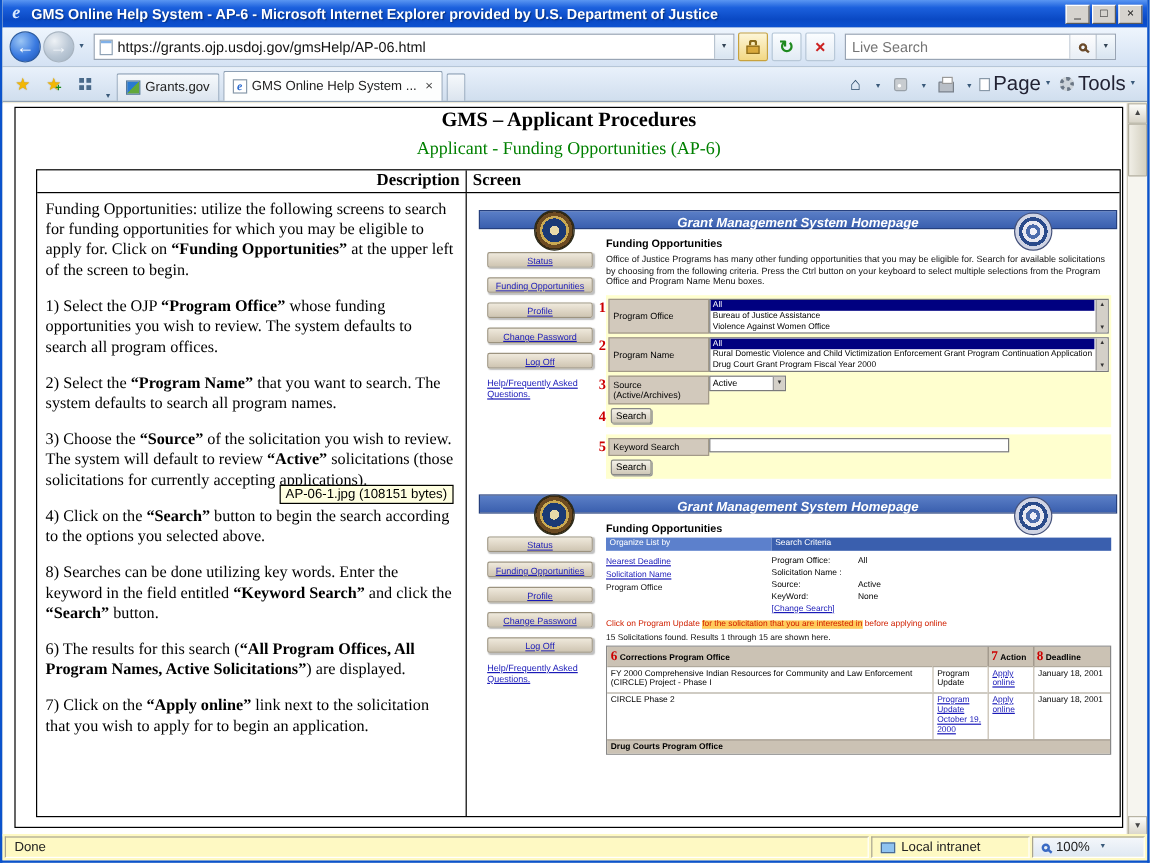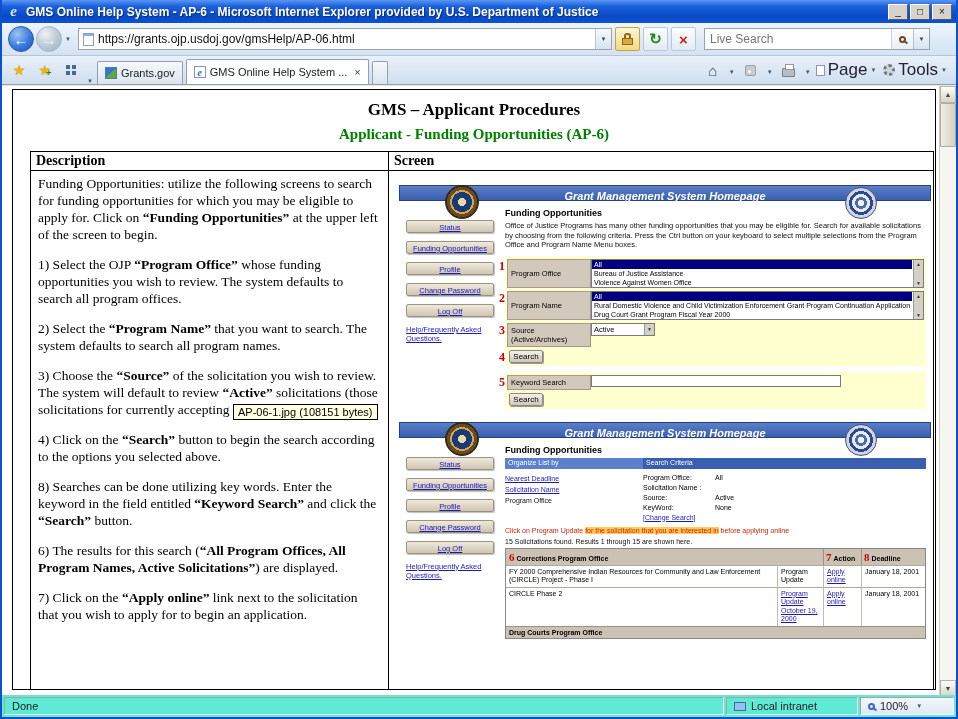--- a/index.html
+++ b/index.html
@@ -72,26 +72,26 @@
   .print-ico { width:13px; height:9px; background:#b8bec6; border:1px solid #78808a; border-radius:1px 1px 0 0; position:relative; margin-top:4px; }
   .print-ico::before { content:""; position:absolute; top:-5px; left:2px; width:7px; height:4px; background:#fff; border:1px solid #999; }
   .pageico { width:9px; height:11px; background:#fff; border:1px solid #8898a8; margin-right:3px; }
   .gear-ico { width:12px; height:12px; border:3px dotted #6a7684; border-radius:50%; background:#cdd4da; margin-right:3px; }
   .tb-label { font-size:17px; color:#223; }
 
   
   .content { position:absolute; top:86px; left:0; width:937px; height:611px; background:#fff; overflow:hidden; }
   .page-frame { position:absolute; left:10px; top:3px; width:924px; height:601px; border:1px solid #000;
     overflow:hidden; font-family:"Liberation Serif",serif; }
-  .page-title { text-align:center; font-size:17px; font-weight:bold; margin-top:10px; }
-  .page-subtitle { text-align:center; font-size:15px; font-weight:bold; color:#008000; margin-top:6px; }
+  .page-title { text-align:center; font-size:17px; font-weight:bold; }
+  .page-subtitle { text-align:center; font-size:15px; font-weight:normal; color:#008000; margin-top:6px; }
   .help-table { margin:8px 0 0 17px; width:904px; height:540px; border:1px solid #000; display:grid;
     grid-template-columns:358px 1fr; grid-template-rows:19px 1fr; }
   .th { font-weight:bold; font-size:14px; padding:1px 5px; border-bottom:1px solid #000; }
-  .th-desc { border-right:1px solid #000; }
+  .th-desc { border-right:1px solid #000;text-align:right; }
   .td-desc { border-right:1px solid #000; padding:4px 7px 0 7px; font-size:13.5px; line-height:17px; overflow:hidden; }
   .dp { margin:0 0 13px 0; }
   .td-screen { padding:1px 0 0 8px; overflow:hidden; font-family:"Liberation Sans",sans-serif; }
   .img-tooltip { position:absolute; left:231px; top:318px; background:#ffffe1; border:1px solid #000;
     font:11px "Liberation Sans",sans-serif; padding:1px 4px; white-space:nowrap; z-index:40; }
 
   
   .shot { width:536px; position:relative; }
   .shot1 { margin-bottom:8px; }
   .gms-header { margin:13px 2px 0 2px; height:16px; line-height:20px; background:linear-gradient(#5b7fc7,#3a5fae);
@@ -160,21 +160,21 @@
 
   
   .vscroll { position:absolute; top:86px; right:0; width:17px; height:611px; background:#f6f5ef; border-left:1px solid #d0cdc0; }
   .sb-btn { width:100%; height:17px; background:linear-gradient(#fdfdfa,#d8d4c8); border:1px solid #b8b4a4;
     font-size:7px; text-align:center; line-height:15px; color:#444; }
   .sb-bottom { position:absolute; bottom:0; }
   .sb-thumb { position:absolute; top:17px; left:0; width:100%; height:44px;
     background:linear-gradient(90deg,#f0eee6,#d4d0c0); border:1px solid #b0ac9c; border-radius:1px; }
 
   
-  .statusbar { position:absolute; left:0; right:0; bottom:0; height:22px; background:#5eead4;
+  .statusbar { position:absolute; left:0; right:0; bottom:0; height:22px; background:#fef9c3;
     display:flex; align-items:center; font-size:11px; color:#222; padding:0 2px; gap:2px; }
   .st-pane { border:1px solid; border-color:#a8a490 #fff #fff #a8a490; height:18px; display:flex; align-items:center; padding:0 7px; }
   .st-left { flex:1; }
   .st-zone { width:132px; gap:5px; }
   .st-zoom { width:94px; gap:5px; background:linear-gradient(#f4f7fb,#dfe8f2); }
   .zone-ico { width:12px; height:9px; background:#8fc3f0; border:1px solid #4a6a94; }
 </style>
 </head>
 <body>
 

